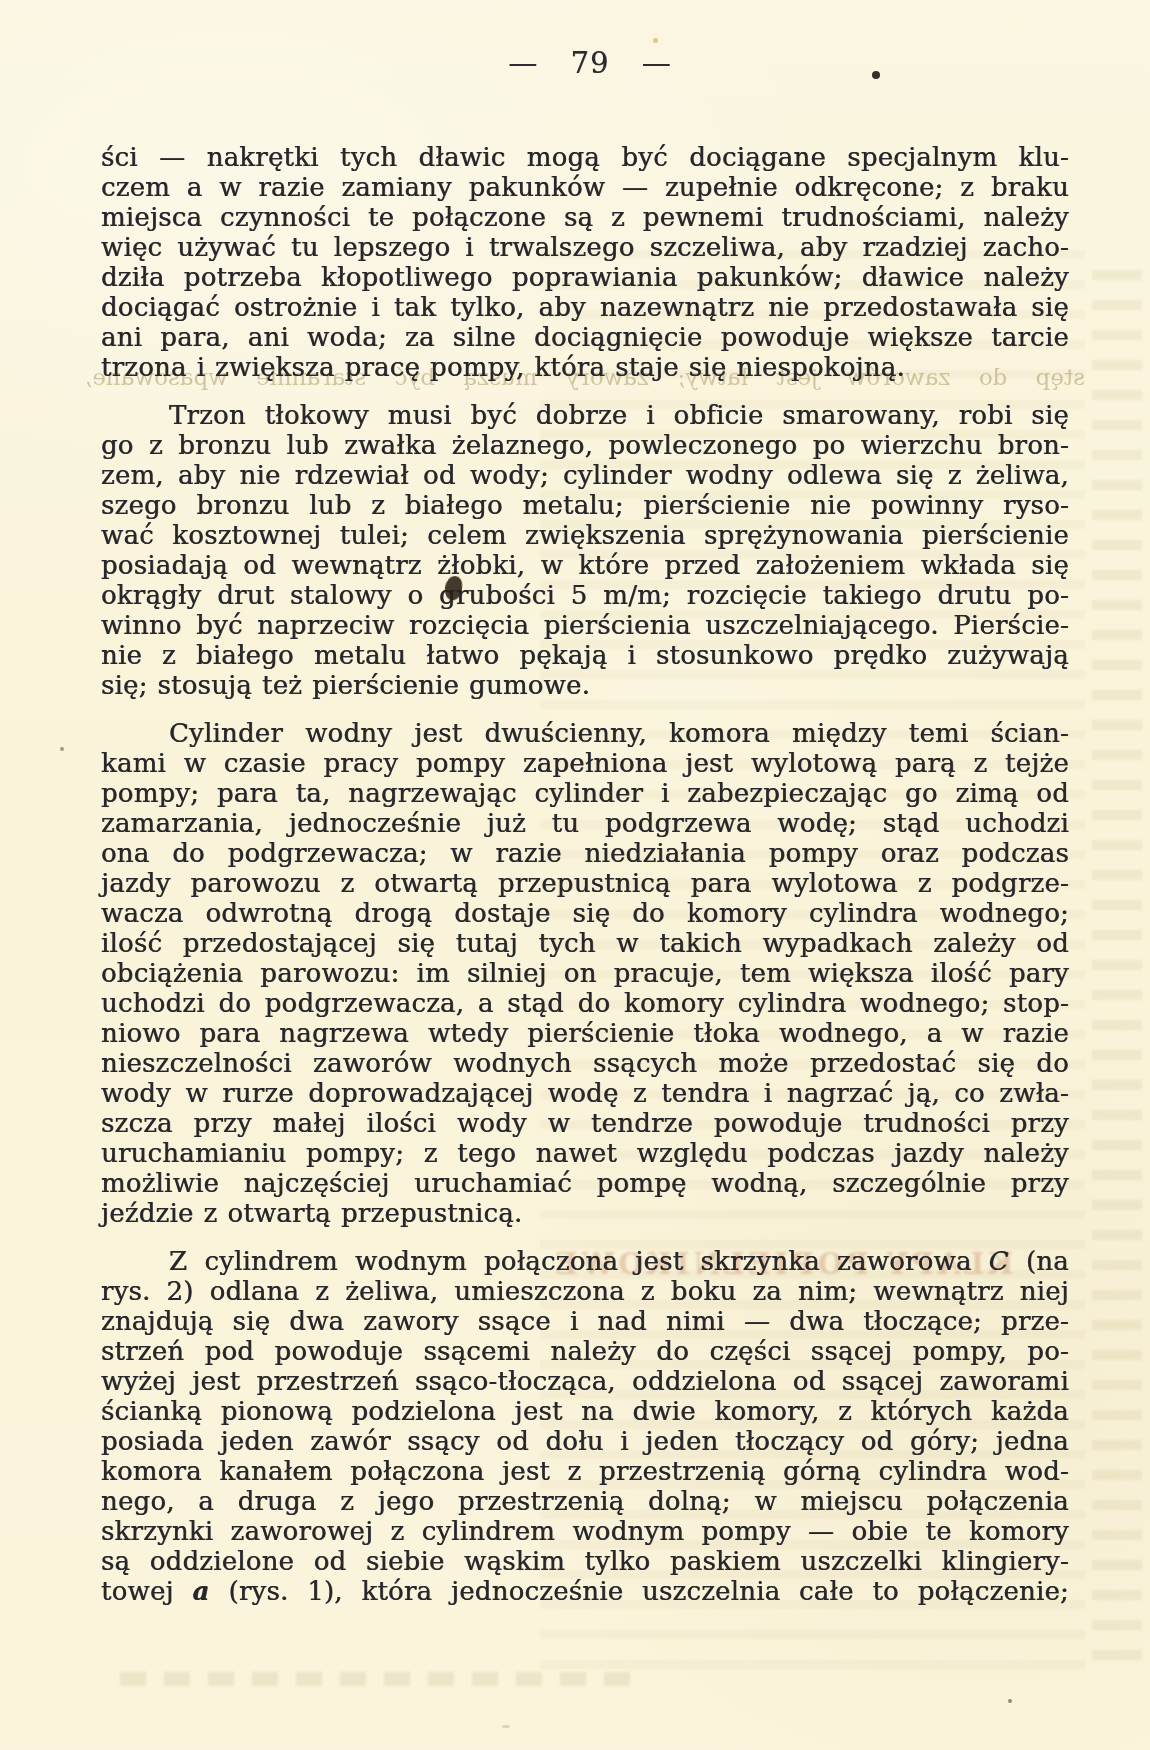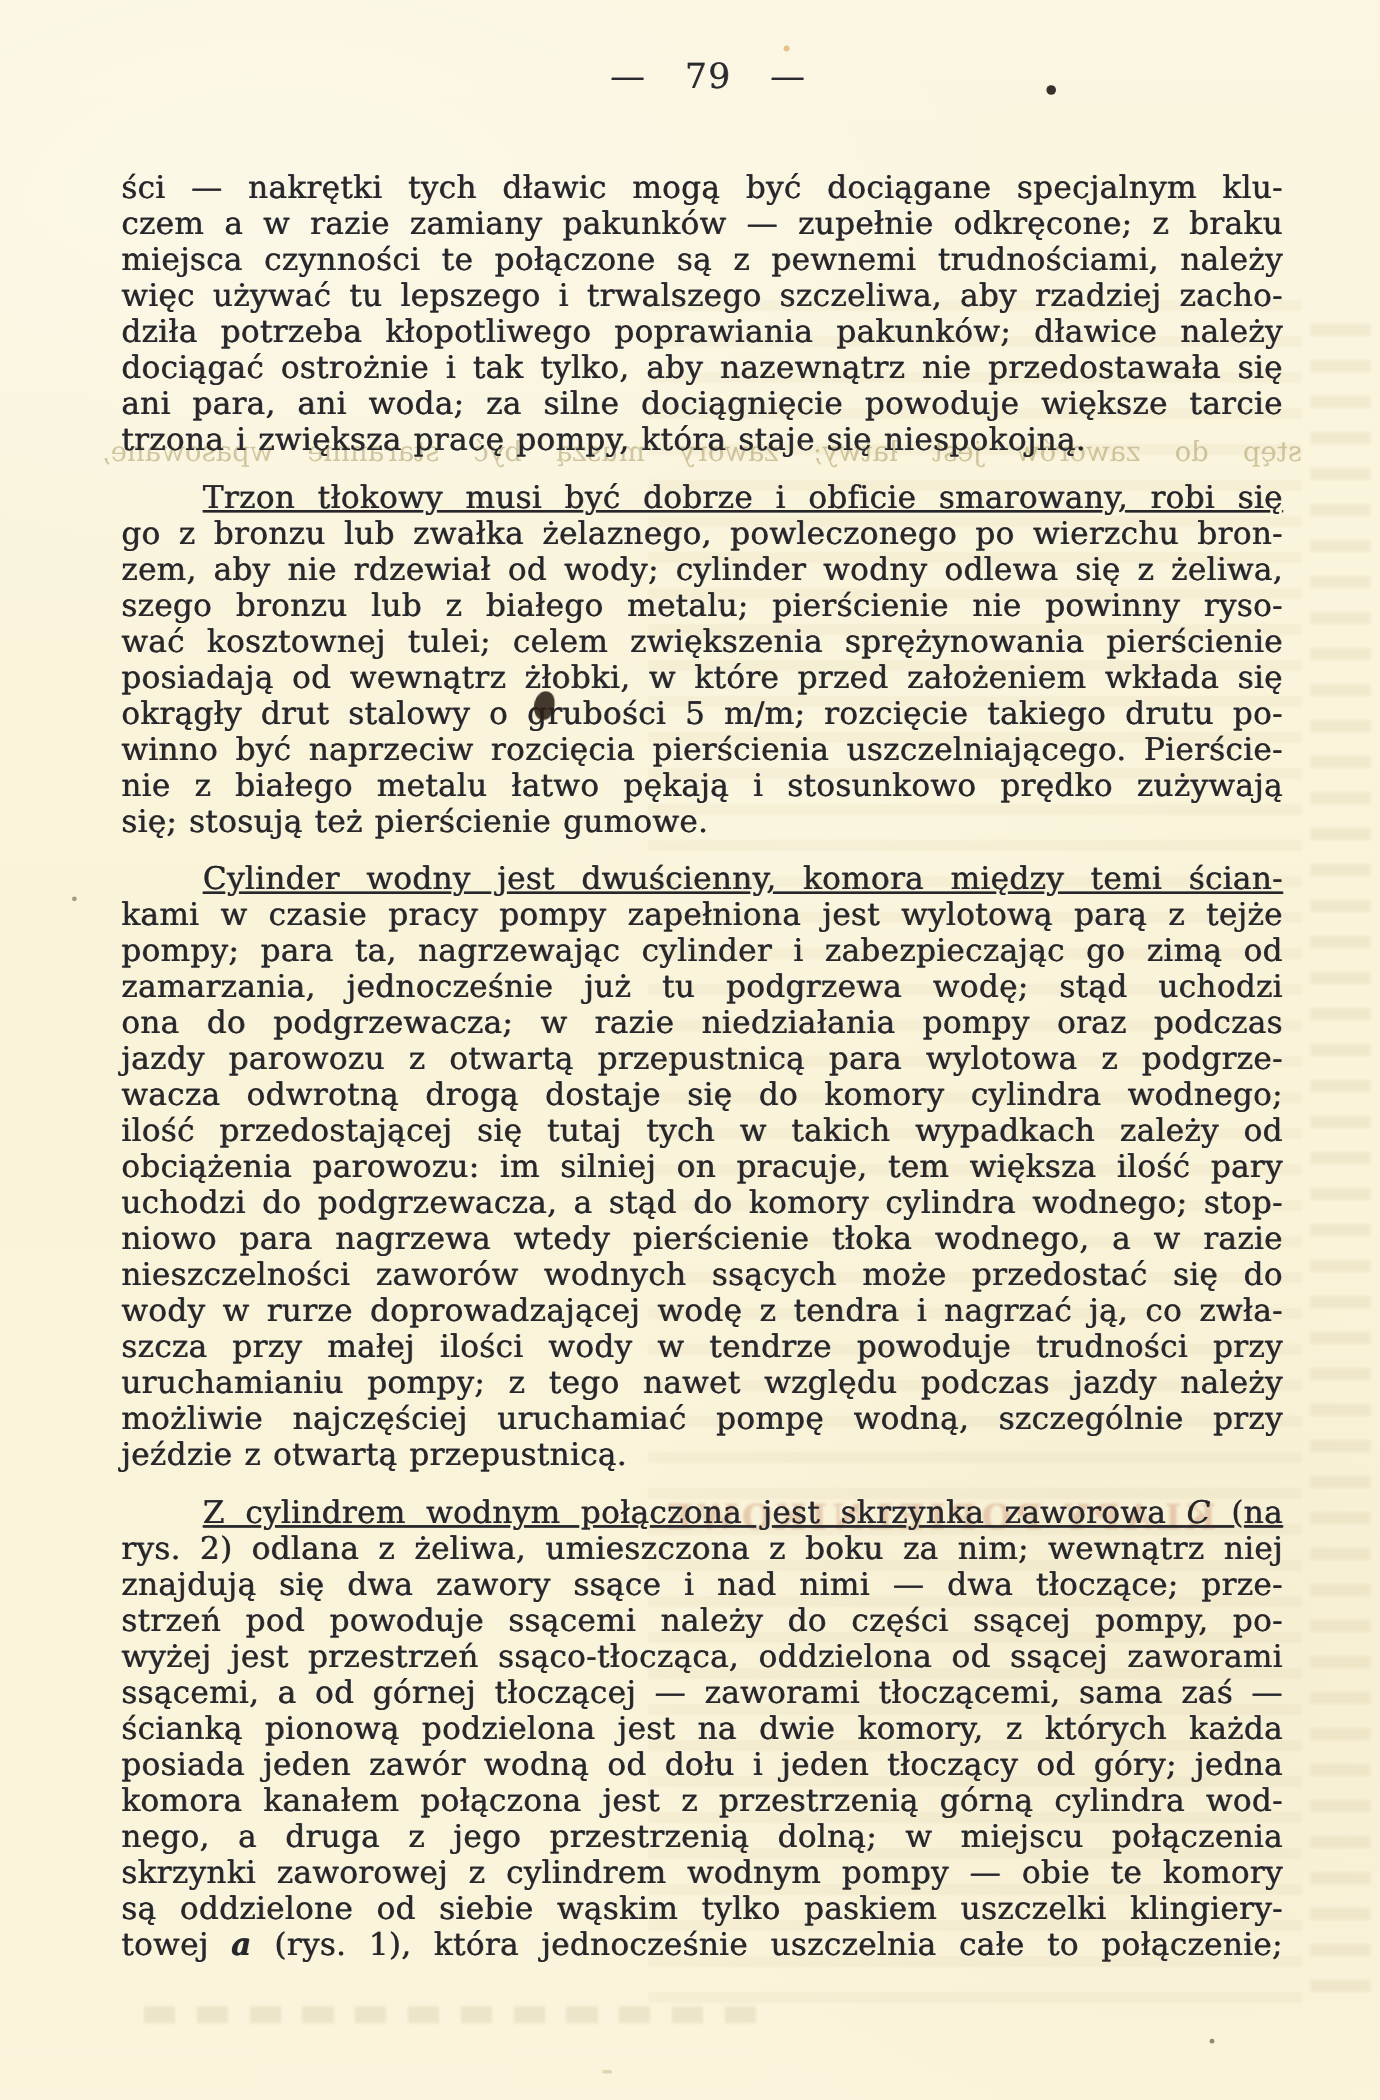--- a/index.html
+++ b/index.html
@@ -34,21 +34,21 @@
     text-shadow:0.4px 0 0 rgba(40,40,46,.6);
   }
   .page-text{
     position:absolute;left:85px;top:126px;width:1000px;
     font-size:26px;line-height:30px;
     letter-spacing:0.2px;word-spacing:1.5px;
     text-shadow:0.45px 0 0 rgba(38,38,43,.65), -0.25px 0 0 rgba(38,38,43,.4);
   }
   .para{margin:16px;}
   .para + .para{margin-top:18px;}
-  .para.indent .line:first-child{padding-left:68px;text-decoration:underline;}
+  .para.indent .line:first-child{padding-left:68px;}
   .line{height:30px;line-height:30px;text-align:justify;text-align-last:justify;overflow:visible;white-space:nowrap;}
   .line{white-space:normal;}
   .line.lastline{text-align-last:left;}
   .line i{font-style:italic;}
   .line b i{letter-spacing:0.5px;}
   
   .ghost{
     position:absolute;transform:scaleX(-1);
     font-family:"DejaVu Serif","Liberation Serif",serif;
     pointer-events:none;
@@ -137,23 +137,22 @@
       <div class="line">uruchamianiu pompy; z tego nawet względu podczas jazdy należy</div>
       <div class="line">możliwie najczęściej uruchamiać pompę wodną, szczególnie przy</div>
       <div class="line lastline">jeździe z otwartą przepustnicą.</div>
     </div>
     <div class="para indent">
       <div class="line">Z cylindrem wodnym połączona jest skrzynka zaworowa <i>C</i> (na</div>
       <div class="line">rys. 2) odlana z żeliwa, umieszczona z boku za nim; wewnątrz niej</div>
       <div class="line">znajdują się dwa zawory ssące i nad nimi — dwa tłoczące; prze-</div>
       <div class="line">strzeń pod powoduje ssącemi należy do części ssącej pompy, po-</div>
       <div class="line">wyżej jest przestrzeń ssąco-tłocząca, oddzielona od ssącej zaworami</div>
-      <div class="line">ssącemi, a od górnej tłoczącej — zaworami tłoczącemi, sama zaś —</div>
       <div class="line">ścianką pionową podzielona jest na dwie komory, z których każda</div>
-      <div class="line">posiada jeden zawór wodną od dołu i jeden tłoczący od góry; jedna</div>
+      <div class="line">posiada jeden zawór ssący od dołu i jeden tłoczący od góry; jedna</div>
       <div class="line">komora kanałem połączona jest z przestrzenią górną cylindra wod-</div>
       <div class="line">nego, a druga z jego przestrzenią dolną; w miejscu połączenia</div>
       <div class="line">skrzynki zaworowej z cylindrem wodnym pompy — obie te komory</div>
       <div class="line">są oddzielone od siebie wąskim tylko paskiem uszczelki klingiery-</div>
       <div class="line">towej <b><i>a</i></b> (rys. 1), która jednocześnie uszczelnia całe to połączenie;</div>
     </div>
   </div>
 
 <div class="blot-celem"></div>
 <div class="speck speck-dot"></div>

